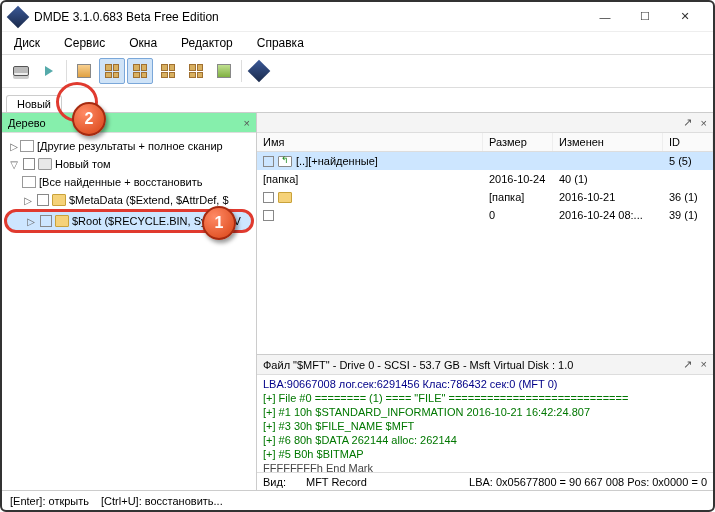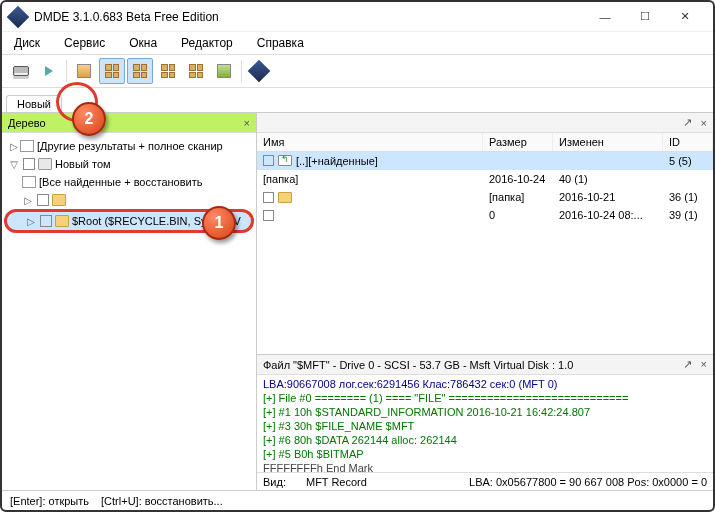--- a/index.html
+++ b/index.html
@@ -18,42 +18,42 @@
 .toolbar .icon-arrow { width:0; height:0; border-top:5px solid transparent; border-bottom:5px solid transparent; border-left:8px solid #5aa; }
 .toolbar .icon-sq { width:14px; height:14px; border:1px solid #888; background:linear-gradient(#f8d090,#e0a040); }
 .toolbar .icon-sq2 { width:14px; height:14px; border:1px solid #888; background:linear-gradient(#c0e090,#80b040); }
 .toolbar .icon-grid { width:14px; height:14px; display:grid; grid-template-columns:1fr 1fr; grid-template-rows:1fr 1fr; gap:1px; }
 .toolbar .icon-grid div { background:#d8b060; border:1px solid #a07030; }
 .toolbar .icon-logo { width:16px; height:16px; background: linear-gradient(135deg,#3b5998,#1a2a4a); transform: rotate(45deg); }
 .tabs { height: 24px; display: flex; align-items: flex-end; padding-left: 4px; }
 .tabs .tab { border: 1px solid #ccc; border-bottom: none; padding: 2px 10px; font-size: 11px; background: #fff; border-radius: 3px 3px 0 0; }
 .workspace { display: flex; height: calc(100% - 30px - 22px - 34px - 24px - 20px); border-top: 1px solid #ccc; }
 .leftpane { width: 255px; border-right: 1px solid #ccc; display: flex; flex-direction: column; font-size: 11px; }
-.panehdr { height: 20px; background: #bef264; border-bottom: 1px solid #ddd; display: flex; align-items: center; justify-content: space-between; padding: 0 6px; font-size: 11px; text-align: right; }
+.panehdr { height: 20px; background: #86efac; border-bottom: 1px solid #ddd; display: flex; align-items: center; justify-content: space-between; padding: 0 6px; font-size: 11px; text-align: right; }
 .panehdr .x { cursor: pointer; font-size: 11px; color:#555; }
 .tree { flex: 1; overflow: hidden; padding: 4px 2px; }
 .tree-row { display: flex; align-items: center; height: 18px; white-space: nowrap; padding-left: 4px; }
 .tree-row .exp { width: 12px; text-align: center; color: #666; cursor: pointer; font-size: 10px; }
 .tree-row .chk { width: 12px; height: 12px; border: 1px solid #888; margin: 0 3px; }
 .tree-row .ico { width: 14px; height: 12px; margin-right: 3px; }
 .tree-row .ico.fold { background:#f5d279; border:1px solid #c9a23a; border-radius:1px; }
 .tree-row .ico.drv { background:#e8e8e8; border:1px solid #999; border-radius:1px; }
 .tree-row .ico.pg { background:#fff; border:1px solid #999; }
 .tree-row .lbl { overflow: hidden; text-overflow: ellipsis; }
 .tree-row.ind1 { padding-left: 18px; }
 .tree-row.sel { border: 3px solid #e03a2f; border-radius: 12px; height: 24px; background:#cde6ff; }
 .rightpane { flex: 1; display: flex; flex-direction: column; }
 .filehdr { height: 20px; background: #f4f4f4; border-bottom: 1px solid #ddd; display:flex; justify-content:flex-end; align-items:center; padding:0 6px; font-size:11px; gap:8px; color:#555;}
 .cols { display: grid; grid-template-columns: 1fr 70px 110px 50px; font-size: 11px; border-bottom: 1px solid #ddd; }
 .cols div { padding: 3px 6px; border-right: 1px solid #eee; background:#fafafa; }
 .filelist { flex: 1; overflow: hidden; font-size: 11px; }
 .frow { display: grid; grid-template-columns: 1fr 70px 110px 50px; height: 18px; align-items: center; }
 .frow > div { padding: 0 6px; white-space: nowrap; overflow: hidden; }
 .frow.sel { background: #cde6ff; }
-.frow .nm { display: flex; align-items: flex-start; gap: 4px; }
+.frow .nm { display: flex; align-items: flex-end; gap: 4px; }
 .frow .chk { width:11px; height:11px; border:1px solid #888; }
 .frow .fico { width:14px; height:11px; background:#f5d279; border:1px solid #c9a23a; border-radius:1px; }
 .frow .fico.up { background:#fff; border:1px solid #888; position:relative; }
 .frow .fico.up::after { content:"↰"; font-size:9px; position:absolute; left:2px; top:-2px; color:#1a8a1a; }
 .hexpane { height: 136px; border-top: 1px solid #ccc; display: flex; flex-direction: column; font-size: 11px; }
 .hexhdr { height: 20px; background:#f4f4f4; border-bottom:1px solid #ddd; display:flex; align-items:center; justify-content: space-between; padding:0 6px; }
 .hexhdr .rb { display:flex; gap:8px; color:#555; }
 .hexbody { flex:1; padding: 2px 6px; font-family: Consolas, monospace; font-size: 11px; line-height: 14px; overflow:hidden; }
 .hexbody .lba { color:#008; }
 .hexbody .grn { color:#070; }
@@ -158,20 +158,21 @@
         <span class="lbl">Новый том</span>
       </div>
       <div class="tree-row ind1">
         <span class="ico pg"></span>
         <span class="lbl">[Все найденные + восстановить</span>
       </div>
       <div class="tree-row ind1">
         <span class="exp">▷</span>
         <span class="chk"></span>
         <span class="ico fold"></span>
+        <span class="lbl">$MetaData ($Extend, $AttrDef, $</span>
       </div>
       <div class="tree-row ind1 sel">
         <span class="exp">▷</span>
         <span class="chk"></span>
         <span class="ico fold"></span>
         <span class="lbl">$Root ($RECYCLE.BIN, System V</span>
       </div>
     </div>
   </div>
 

